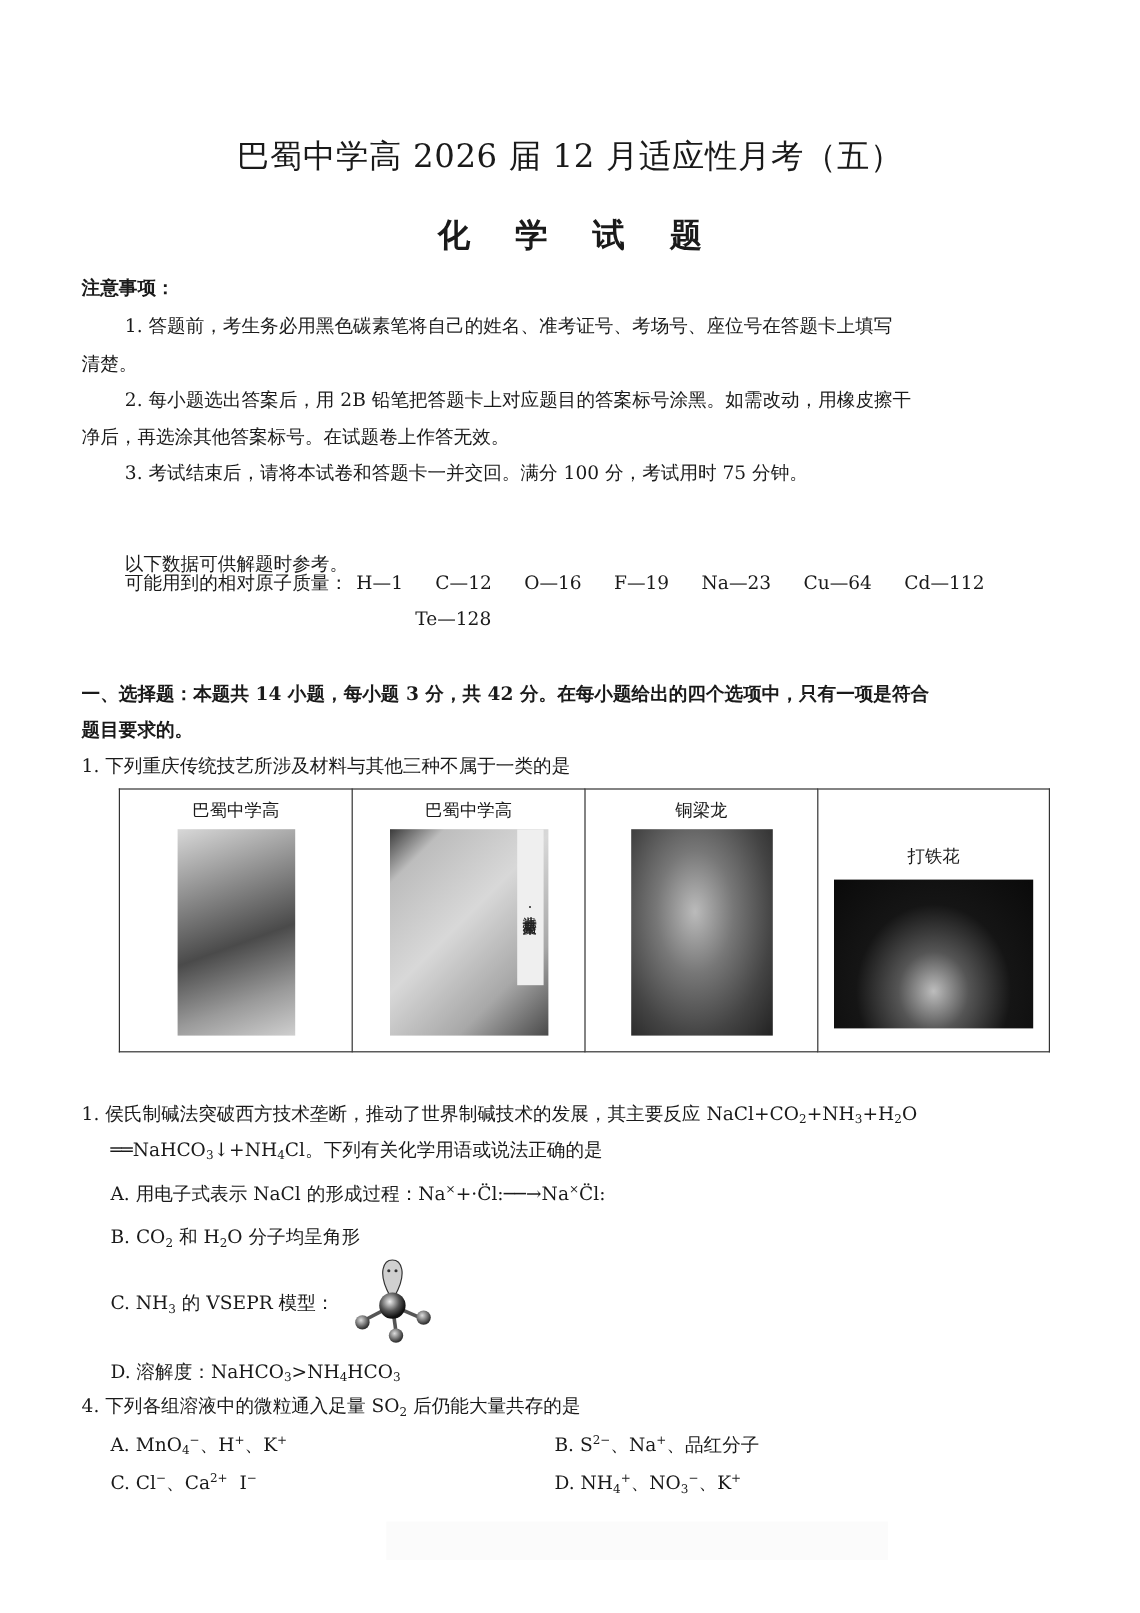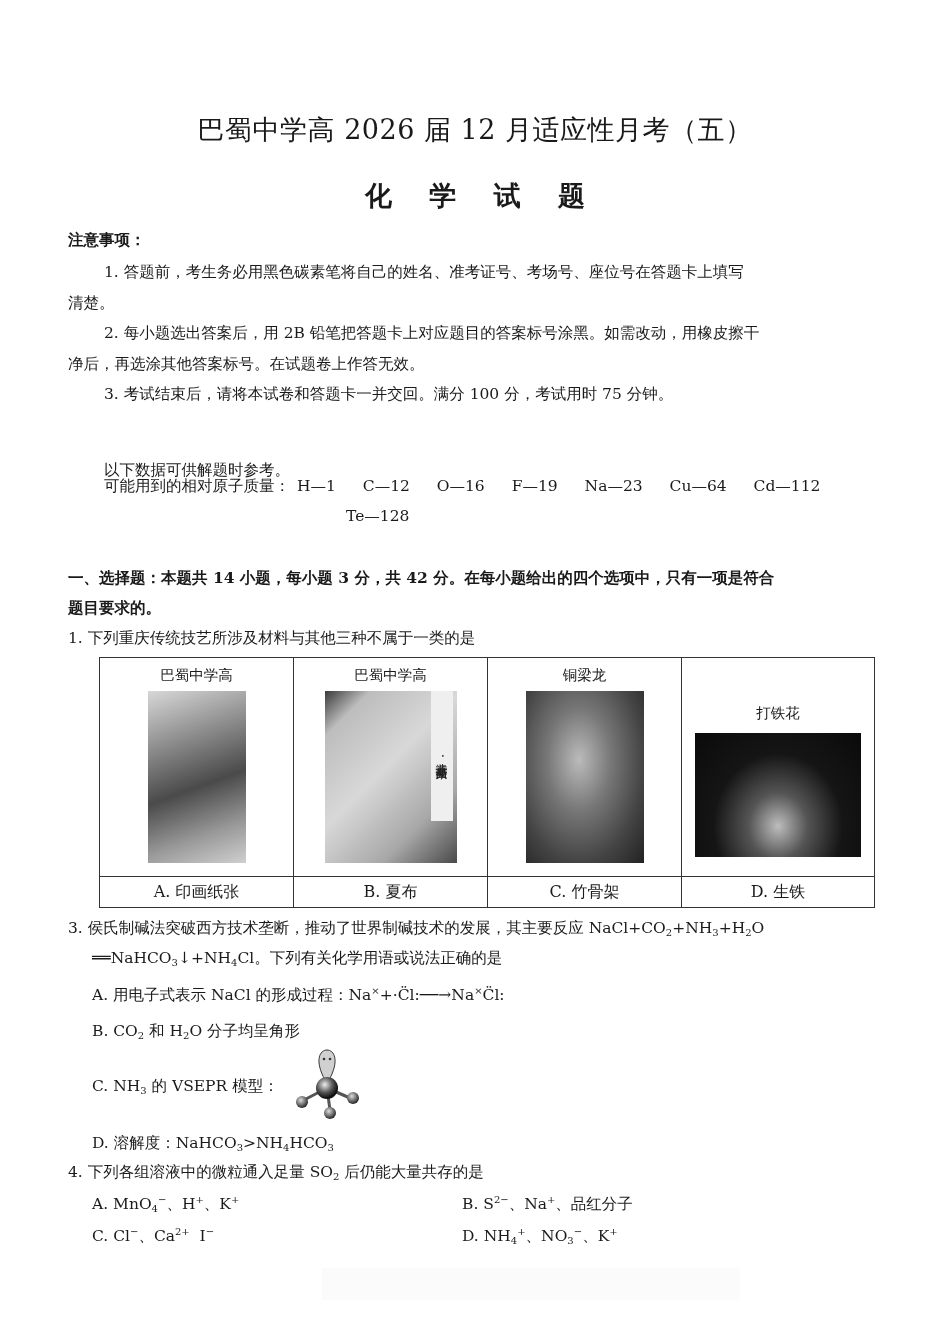--- a/index.html
+++ b/index.html
@@ -75,31 +75,25 @@
     </td>
     <td style="width:193px">
       <div class="cap">铜梁龙</div>
       <div class="photo ph-c"></div>
     </td>
     <td>
       <div class="cap cap-d">打铁花</div>
       <div class="photo ph-d"></div>
     </td>
   </tr>
-  <tr class="opts">
-    <td>A. 印画纸张</td>
-    <td>B. 夏布</td>
-    <td>C. 竹骨架</td>
-    <td>D. 生铁</td>
-  </tr>
 </tbody>
   </table>
 
 <div class="abs p" style="left:68px;top:918px;">
-  <span>3. 侯氏制碱法突破西方技术垄断，推动了世界制碱技术的发展，其主要反应 </span><span>NaCl+CO<sub>2</sub>+NH<sub>3</sub>+H<sub>2</sub>O</span>
+  <span>1. 侯氏制碱法突破西方技术垄断，推动了世界制碱技术的发展，其主要反应 </span><span>NaCl+CO<sub>2</sub>+NH<sub>3</sub>+H<sub>2</sub>O</span>
 </div>
 <div class="abs p" style="left:92px;top:948px;">
   <span>══NaHCO<sub>3</sub>↓+NH<sub>4</sub>Cl</span><span>。下列有关化学用语或说法正确的是</span>
 </div>
 <div class="abs p" style="left:92px;top:985px;">
   <span>A. 用电子式表示 NaCl 的形成过程：</span><span class="lewis">Na<sup>×</sup>+·C̈l:──→Na<sup>×</sup>C̈l:</span>
 </div>
 <div class="abs p" style="left:92px;top:1021px;">
   <span>B. CO<sub>2</sub></span><span> 和 </span><span>H<sub>2</sub>O </span><span>分子均呈角形</span>
 </div>

